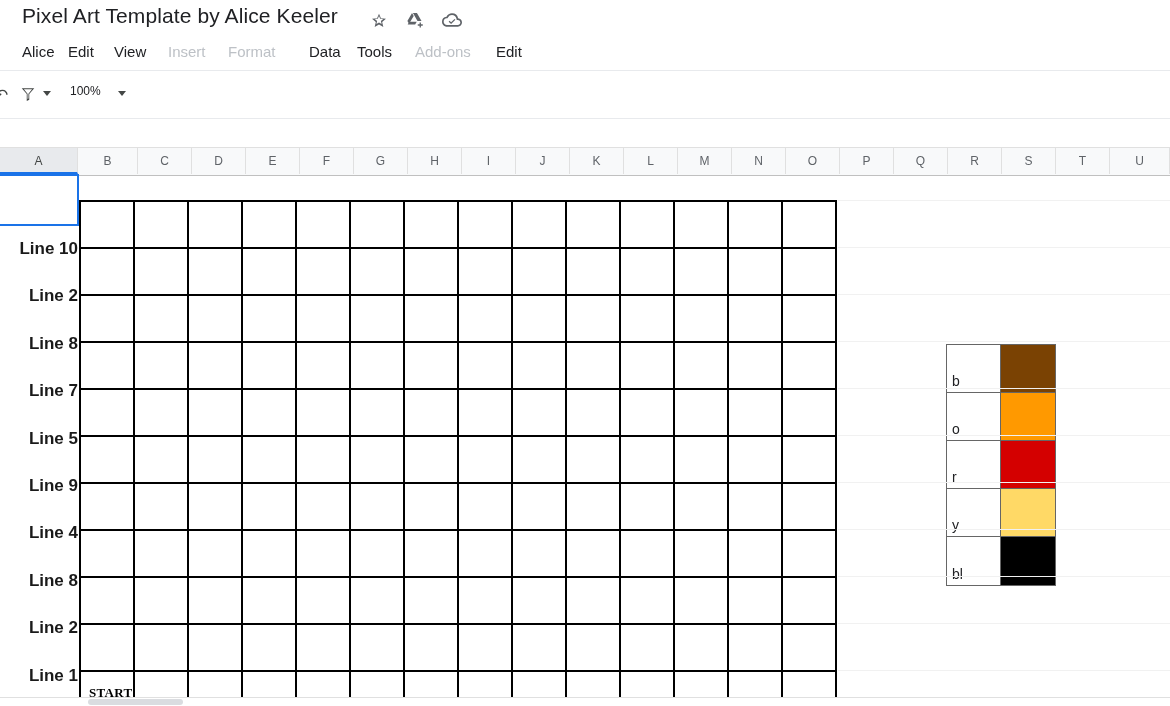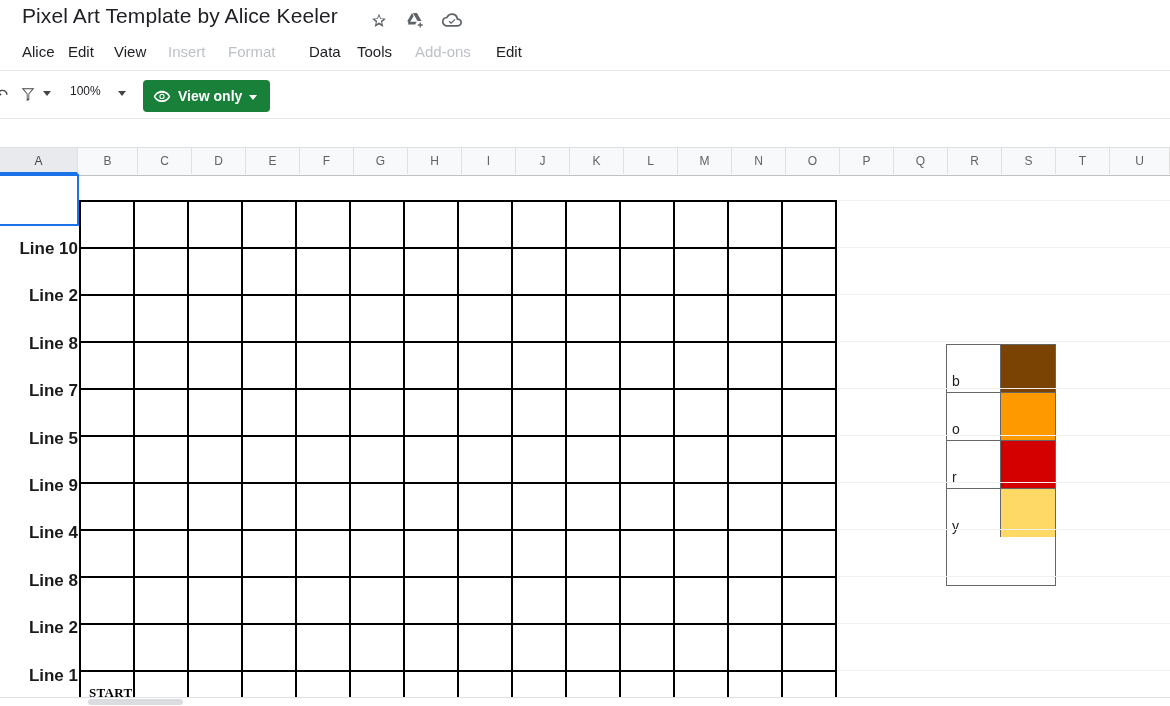--- a/index.html
+++ b/index.html
@@ -339,29 +339,20 @@
     <div id="tb-filter-icon">
       <svg viewBox="0 0 24 24">
           <path d="M4.5 5h15l-6 7.1V19l-3 1.5v-8.4L4.5 5zm2.6 1.4l4.4 5.2v6.3l1-.5v-5.8l4.4-5.2H7.1z"></path>
         </svg>
     </div>
     <div id="tb-filter-caret"></div>
     <div id="tb-zoom">100%</div>
     <div id="tb-zoom-caret"></div>
   </div>
 
-  <div id="view-only-btn">
-    <span class="eye">
-      <svg viewBox="0 0 24 24">
-          <path d="M12 5c-5 0-9.27 3.11-11 7.5C2.73 16.89 7 20 12 20s9.27-3.11 11-7.5C21.27 8.11 17 5 12 5zm0 12.5c-3.86 0-7.26-2.2-8.85-5 1.59-2.8 4.99-5 8.85-5s7.26 2.2 8.85 5c-1.59 2.8-4.99 5-8.85 5zm0-8.5a3.5 3.5 0 1 0 0 7 3.5 3.5 0 0 0 0-7zm0 5.6a2.1 2.1 0 1 1 0-4.2 2.1 2.1 0 0 1 0 4.2z"></path>
-        </svg>
-    </span>
-    <span id="view-only-label">View only</span>
-    <span id="view-only-caret"></span>
-  </div>
   <div id="toolbar-sep"></div>
 
   <div id="formula-strip"></div>
   <div id="formula-strip-bottom"></div>
 
   <div id="sheet">
     <div id="colheader">
         <div class="colhdr active" style="left: 0px; width: 78px;">A</div>
         <div class="colhdr" style="left: 78px; width: 60px;">B</div>
         <div class="colhdr" style="left: 138px; width: 54px;">C</div>
@@ -560,20 +551,26 @@
               <span>r</span>
             </div>
             <div class="legend-swatch" style="background: rgb(212, 0, 0);"></div>
           </div>
           <div class="legend-row" style="top: 144px; height: 48px;">
             <div class="legend-key">
               <span>y</span>
             </div>
             <div class="legend-swatch" style="background: rgb(255, 217, 102);"></div>
           </div>
+          <div class="legend-row" style="top: 192px; height: 48px;">
+            <div class="legend-key">
+              <span>bl</span>
+            </div>
+            <div class="legend-swatch" style="background: rgb(0, 0, 0);"></div>
+          </div>
         </div>
     <div class="faintline" style="top: 25px;"></div>
         <div class="faintline" style="top: 72px;"></div>
         <div class="faintline" style="top: 119px;"></div>
         <div class="faintline" style="top: 166px;"></div>
         <div class="faintline" style="top: 213px;"></div>
         <div class="faintline" style="top: 260px;"></div>
         <div class="faintline" style="top: 307px;"></div>
         <div class="faintline" style="top: 354px;"></div>
         <div class="faintline" style="top: 401px;"></div>

